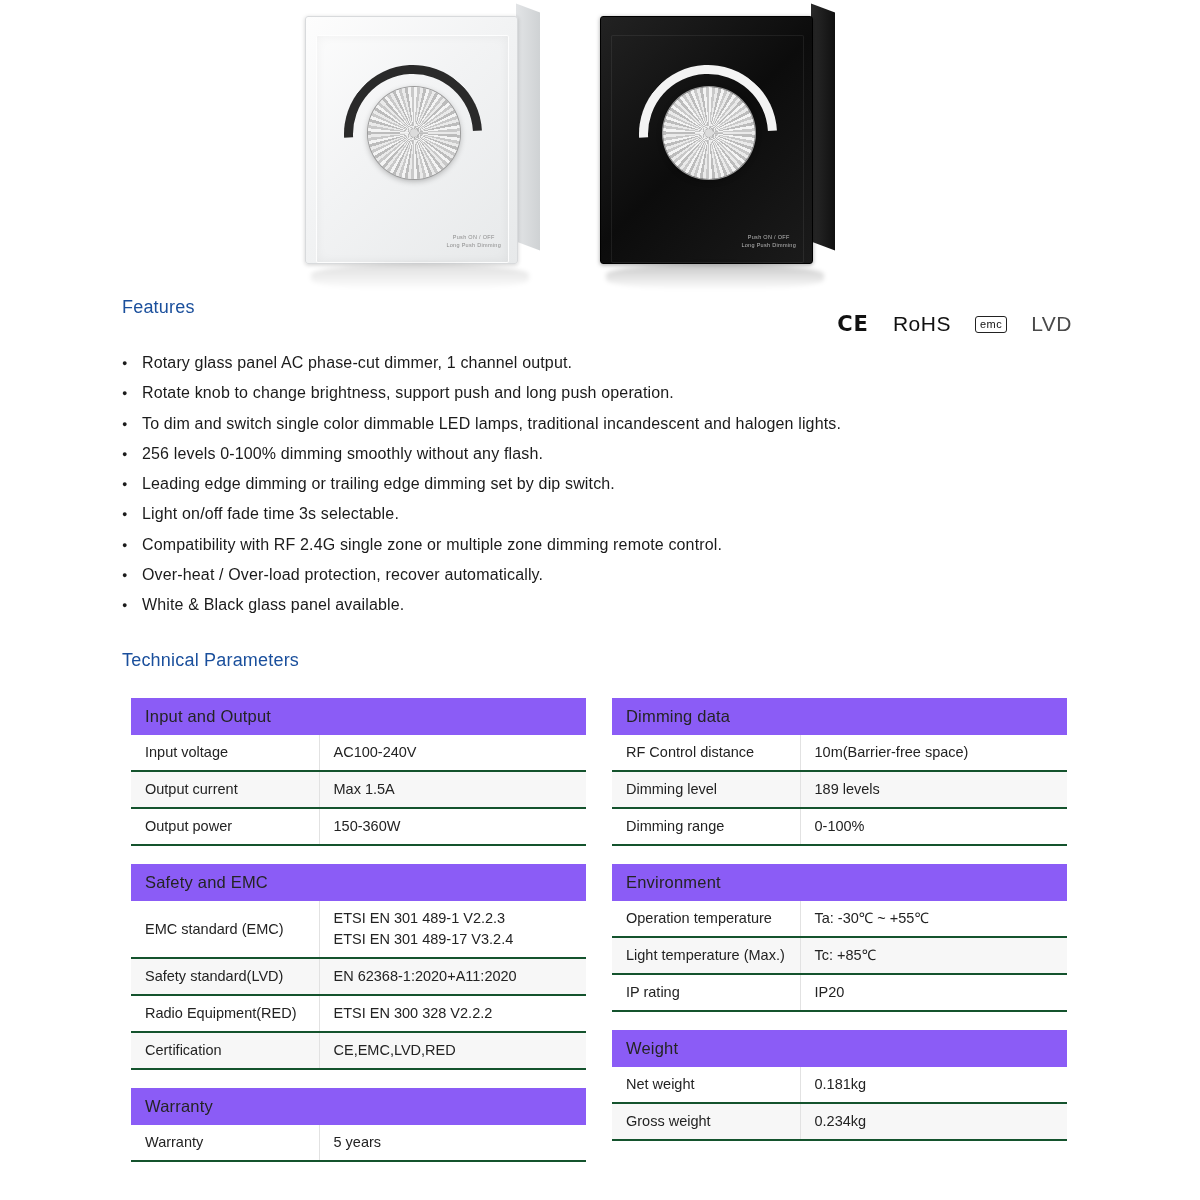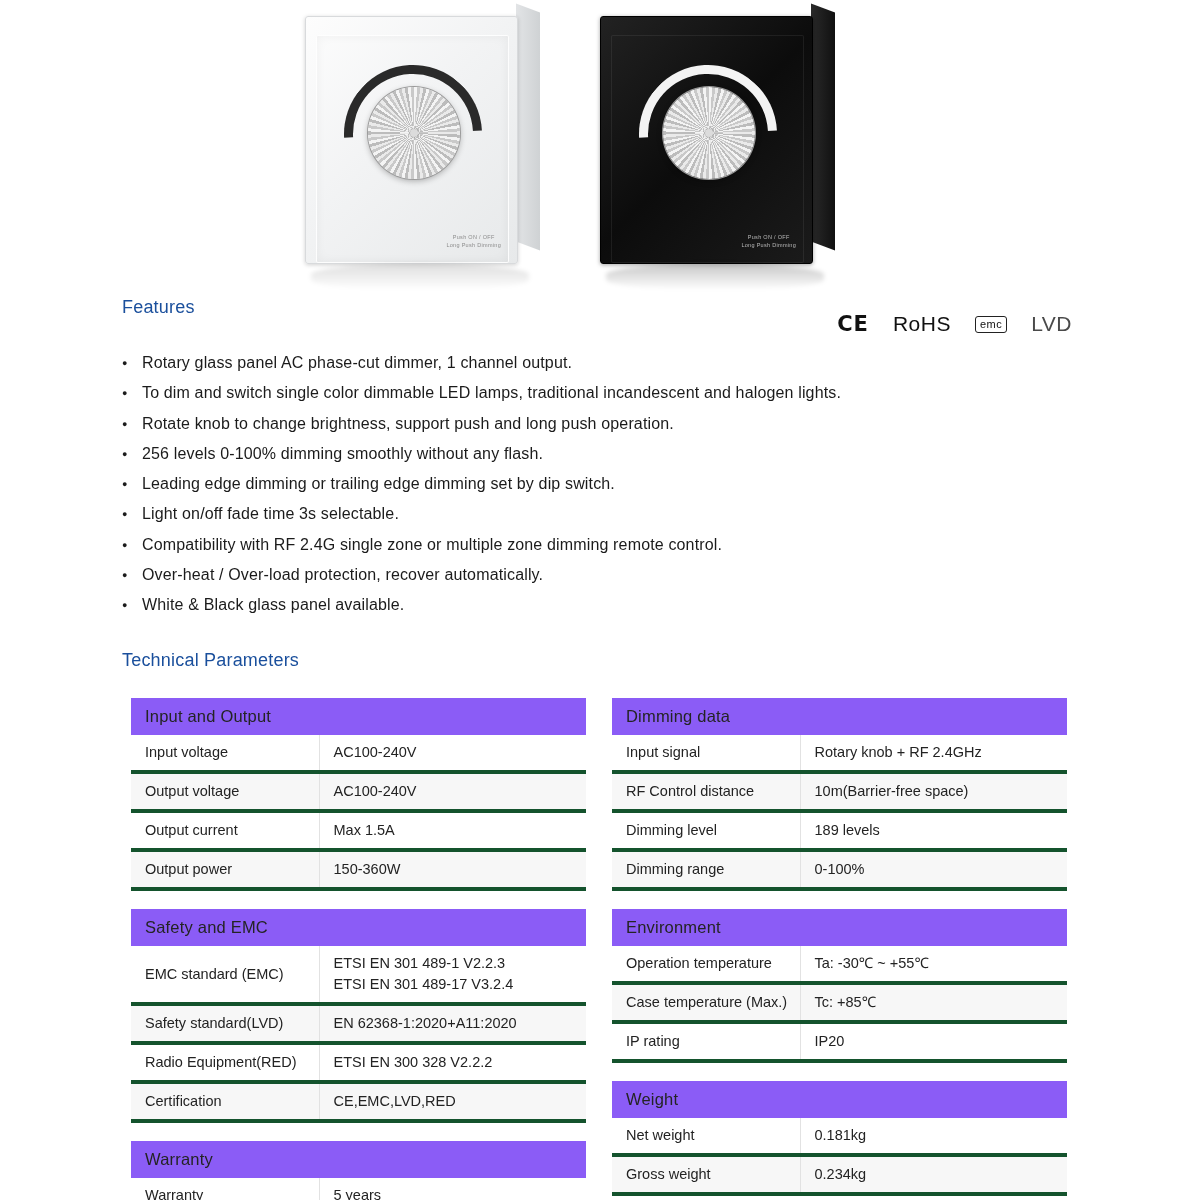--- a/index.html
+++ b/index.html
@@ -191,21 +191,21 @@
     table-layout: fixed;
   }
   table.t td {
     font-size: 14.5px;
     color: #232323;
     padding: 7px 0 7px 14px;
     vertical-align: middle;
     line-height: 1.45;
   }
   table.t td.k { width: 188px; border-right: 1px solid #e2e2e2; }
-  table.t tr { border-bottom: 4px solid #14532d; margin-top: 44px; }
+  table.t tr { border-bottom: 2px solid #14532d; margin-top: 44px; }
   table.t tr:nth-child(even) { background: #f7f7f7; }
   table.t tr:nth-child(odd) { background: #ffffff; }
   .multiline { white-space: pre-line; }
 </style>
 </head>
 <body>
 
 <div class="product-area">
 
   <div class="panel-wrap panel-white">
@@ -246,22 +246,22 @@
 
 <div class="certs">
   <span class="cert-ce">CE</span>
   <span>RoHS</span>
   <span class="cert-box">emc</span>
   <span class="cert-lvd">LVD</span>
 </div>
 
 <ul class="features">
   <li>Rotary glass panel AC phase-cut dimmer,  1 channel output.</li>
+  <li>Rotate knob to change brightness, support push and long push operation.</li>
   <li>To dim and switch single color dimmable LED lamps, traditional incandescent and halogen lights.</li>
-  <li>Rotate knob to change brightness, support push and long push operation.</li>
   <li>256 levels 0-100% dimming smoothly without any flash.</li>
   <li>Leading edge dimming or trailing edge dimming set by dip switch.</li>
   <li>Light on/off fade time 3s selectable.</li>
   <li>Compatibility with RF 2.4G single zone or multiple zone dimming remote control.</li>
   <li>Over-heat / Over-load protection, recover automatically.</li>
   <li>White &amp; Black glass panel available.</li>
 </ul>
 
 <h2 class="section" id="tech-title">Technical Parameters</h2>
 
@@ -271,24 +271,20 @@
 
     <div class="tbl">
       <div class="tbl-head">Input and Output</div>
       <table class="t">
         <tbody>
             <tr>
           <td class="k">Input voltage</td>
           <td>AC100-240V</td>
         </tr>
         <tr>
-          <td class="k">Output voltage</td>
-          <td>AC100-240V</td>
-        </tr>
-        <tr>
           <td class="k">Output current</td>
           <td>Max 1.5A</td>
         </tr>
         <tr>
           <td class="k">Output power</td>
           <td>150-360W</td>
         </tr>
       </tbody>
         </table>
     </div>
@@ -331,24 +327,20 @@
     </div>
 
   </div>
 
   <div class="col col-right">
 
     <div class="tbl">
       <div class="tbl-head">Dimming data</div>
       <table class="t">
         <tbody>
-            <tr>
-          <td class="k">Input signal</td>
-          <td>Rotary knob + RF 2.4GHz</td>
-        </tr>
         <tr>
           <td class="k">RF Control distance</td>
           <td>10m(Barrier-free space)</td>
         </tr>
         <tr>
           <td class="k">Dimming level</td>
           <td>189 levels</td>
         </tr>
         <tr>
           <td class="k">Dimming range</td>
@@ -360,21 +352,21 @@
 
     <div class="tbl">
       <div class="tbl-head">Environment</div>
       <table class="t">
         <tbody>
             <tr>
           <td class="k">Operation temperature</td>
           <td>Ta: -30℃ ~ +55℃</td>
         </tr>
         <tr>
-          <td class="k">Case temperature (Max.)</td>
+          <td class="k">Light temperature (Max.)</td>
           <td>Tc: +85℃</td>
         </tr>
         <tr>
           <td class="k">IP rating</td>
           <td>IP20</td>
         </tr>
       </tbody>
         </table>
     </div>
 

